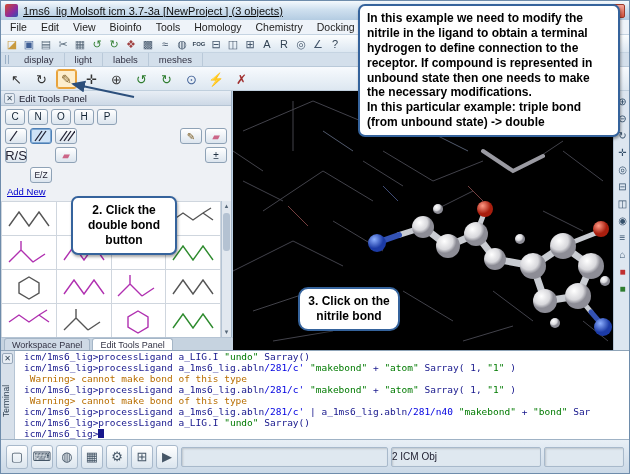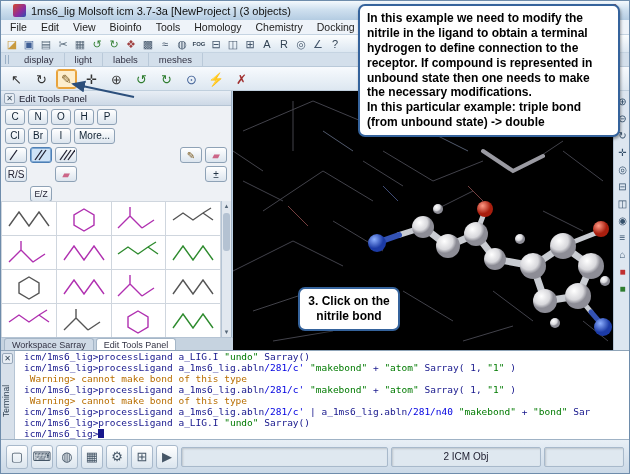--- a/index.html
+++ b/index.html
@@ -1,21 +1,21 @@
 <!DOCTYPE html>
 <html><head>
 <meta charset="utf-8">
 <style>
   html,body{margin:0;padding:0;background:#9aa7b4;}
   *{box-sizing:border-box;}
   #window{position:relative;width:630px;height:474px;background:#bfd3e6;
     border:1px solid #6e8cab;font-family:"Liberation Sans",sans-serif;overflow:hidden;}
   
   .titlebar{position:absolute;top:0;left:0;right:0;height:19px;
-    background:linear-gradient(#f4f9fd,#cfe0ef 45%,#b4cce2);display:flex;align-items:center;padding:0 12px;}
+    background:linear-gradient(#f4f9fd,#cfe0ef 45%,#b4cce2);display:flex;align-items:center;padding:0 4px;text-decoration:underline;}
   .app-icon{width:13px;height:13px;border-radius:2px;background:linear-gradient(135deg,#d44a2a,#8b2aa0 60%,#2a55b0);flex:0 0 auto;}
   .title-text{font-size:11px;color:#111;margin-left:5px;white-space:nowrap;}
   .win-btns{margin-left:auto;display:flex;gap:2px;}
   .win-btn{width:22px;height:14px;border:1px solid #7d94ac;border-radius:2px;
     background:linear-gradient(#fdfefe,#cfdce9);font-size:9px;line-height:11px;text-align:center;color:#345;}
   .win-btn.close{width:30px;background:linear-gradient(#f5a79b,#d6523c);color:#fff;border-color:#9c3a2a;}
   
   .menubar{position:absolute;top:19px;left:0;right:0;height:15px;background:#eef3f9;
     border-bottom:1px solid #c5d4e2;display:flex;align-items:center;padding-left:2px;}
   .menu-item{font-size:10.5px;padding:0 7px;color:#222;text-align:right;}
@@ -84,30 +84,30 @@
   .cursor{display:inline-block;width:6px;height:9px;background:#16168c;vertical-align:-1px;}
   
   .statusbar{position:absolute;left:0;right:0;top:438px;height:34px;
     background:linear-gradient(#e8eff6,#cbd9e7);border-top:1px solid #9fb2c5;
     display:flex;align-items:center;gap:3px;padding:0 5px;}
   .sb-icon{width:22px;height:24px;border:1px solid #a8b9cb;border-radius:3px;
     background:linear-gradient(#ffffff,#dbe5ee);font-size:13px;line-height:22px;text-align:center;color:#456;flex:0 0 auto;}
   .sb-field{height:20px;border:1px solid #a8b9cb;background:#dfe8f0;border-radius:2px;
     box-shadow:inset 1px 1px 2px rgba(0,0,0,.15);}
   .sb-long{flex:1;}
-  .sb-count{width:150px;font-size:10px;line-height:18px;text-align:center;color:#223;}
+  .sb-count{width:150px;font-size:10px;line-height:18px;color:#223;}
   .sb-small{width:80px;}
   
   .callout{position:absolute;background:#fff;border:2px solid #35639c;border-radius:7px;
     padding:5px 7px;font-weight:bold;color:#000;z-index:20;box-shadow:1px 2px 3px rgba(0,0,0,.35);}
   .callout.note{left:357px;top:3px;width:262px;font-size:12px;line-height:1.24;white-space:pre-line;}
   .callout.step{font-size:12px;text-align:center;line-height:1.25;}
   #step1{left:117px;top:46px;width:120px;}
   #step2{left:70px;top:195px;width:106px;}
-  #step3{left:297px;top:286px;width:102px;}
+  #step3{left:297px;top:286px;width:102px;border-radius:10px;}
   .arrows{position:absolute;inset:0;z-index:15;pointer-events:none;}
 </style>
 </head>
 <body>
 
 <div id="window">
 
   <div class="titlebar">
     <span class="app-icon"></span>
     <span class="title-text">1ms6_lig Molsoft icm 3.7-3a  [NewProject ] (3 objects)</span>
@@ -179,26 +179,20 @@
     <div class="panel-header">
       <span class="mini-close">✕</span>
       <span>Edit Tools Panel</span>
     </div>
     <div class="btn-row" id="atom-row1">
         <span class="atom-btn">C</span>
         <span class="atom-btn">N</span>
         <span class="atom-btn">O</span>
         <span class="atom-btn">H</span>
         <span class="atom-btn">P</span>
-      </div>
-    <div class="btn-row" id="atom-row2">
-        <span class="atom-btn">Cl</span>
-        <span class="atom-btn">Br</span>
-        <span class="atom-btn">I</span>
-        <span class="atom-btn">More...</span>
       </div>
     <div class="btn-row" id="bond-row">
         <span class="bond-btn">
           <svg width="18" height="12">
             <line x1="3" y1="11" x2="10" y2="1" stroke="#223" stroke-width="1.3"></line>
           </svg>
         </span>
         <span class="bond-btn selected">
           <svg width="18" height="12">
             <line x1="3" y1="11" x2="10" y2="1" stroke="#223" stroke-width="1.3"></line>
@@ -209,21 +203,21 @@
           <svg width="18" height="12">
             <line x1="3" y1="11" x2="10" y2="1" stroke="#223" stroke-width="1.3"></line>
             <line x1="7" y1="11" x2="14" y2="1" stroke="#223" stroke-width="1.3"></line>
             <line x1="11" y1="11" x2="18" y2="1" stroke="#223" stroke-width="1.3"></line>
           </svg>
         </span>
         <span class="bond-btn push" style="color: rgb(122, 90, 32);">✎</span>
         <span class="bond-btn" style="color: rgb(204, 102, 136);">▰</span>
       </div>
     <div class="btn-row" id="stereo-row">
-        <span class="bond-btn" style="font-size: 10px;">R/S</span>
+        <span class="bond-btn" style="font-size: 13px;">R/S</span>
         <span class="bond-btn" style="font-size: 8.5px; margin-top: 20px;">E/Z</span>
         <span class="bond-btn" style="color: rgb(204, 102, 136);">▰</span>
         <span class="bond-btn push" style="color: rgb(34, 51, 68);">±</span>
       </div>
     <div class="add-row">
       <a class="add-new" href="#">Add New</a>
     </div>
     <div class="frag-wrap">
       <div class="frag-grid" id="frag-grid">
           <div class="frag-cell">
@@ -402,21 +396,21 @@
       <span class="rb-icon">⊟</span>
       <span class="rb-icon">◫</span>
       <span class="rb-icon">◉</span>
       <span class="rb-icon">≡</span>
       <span class="rb-icon">⌂</span>
       <span class="rb-icon" style="color: rgb(192, 48, 48);">■</span>
       <span class="rb-icon" style="color: rgb(47, 125, 47);">■</span>
     </div>
 
   <div class="bottom-tabs" id="bottom-tabs">
-      <span class="btab">Workspace Sarray</span>
+      <span class="btab">Workspace Panel</span>
       <span class="btab active">Edit Tools Panel</span>
     </div>
 
   <div class="terminal">
     <div class="term-strip">
       <span class="mini-close term-close">✕</span>
       <span class="term-label">Terminal</span>
     </div>
     <div class="term-body" id="term-body"><div class="t-line"><span class="t-p">icm/1ms6_lig&gt;</span><span class="t-c">processLigand a_LIG.I </span><span class="t-s">"undo"</span><span class="t-c"> Sarray()</span></div><div class="t-line"><span class="t-p">icm/1ms6_lig&gt;</span><span class="t-c">processLigand a_1ms6_lig.abln</span><span class="t-l">/281/c'</span><span class="t-c"> </span><span class="t-s">"makebond"</span><span class="t-c"> + </span><span class="t-s">"atom"</span><span class="t-c"> Sarray( 1, </span><span class="t-s">"1"</span><span class="t-c"> )</span></div><div class="t-line"><span class="t-w"> Warning&gt; cannot make bond of this type</span></div><div class="t-line"><span class="t-p">icm/1ms6_lig&gt;</span><span class="t-c">processLigand a_1ms6_lig.abln</span><span class="t-l">/281/c'</span><span class="t-c"> </span><span class="t-s">"makebond"</span><span class="t-c"> + </span><span class="t-s">"atom"</span><span class="t-c"> Sarray( 1, </span><span class="t-s">"1"</span><span class="t-c"> )</span></div><div class="t-line"><span class="t-w"> Warning&gt; cannot make bond of this type</span></div><div class="t-line"><span class="t-p">icm/1ms6_lig&gt;</span><span class="t-c">processLigand a_1ms6_lig.abln</span><span class="t-l">/281/c'</span><span class="t-c"> | a_1ms6_lig.abln</span><span class="t-l">/281/n40</span><span class="t-c"> </span><span class="t-s">"makebond"</span><span class="t-c"> + </span><span class="t-s">"bond"</span><span class="t-c"> Sar</span></div><div class="t-line"><span class="t-p">icm/1ms6_lig&gt;</span><span class="t-c">processLigand a_LIG.I </span><span class="t-s">"undo"</span><span class="t-c"> Sarray()</span></div><div class="t-line"><span class="t-p">icm/1ms6_lig&gt;</span><span class="cursor"></span></div></div>
   </div>
@@ -440,15 +434,16 @@
         <path d="M0,0 L7,3 L0,6 z" fill="#2c4f7c"></path>
       </marker>
     </defs>
     <line x1="133" y1="96" x2="72" y2="83" stroke="#2c4f7c" stroke-width="2" marker-end="url(#ah)"></line>
     <line x1="95" y1="200" x2="47" y2="170" stroke="#2c4f7c" stroke-width="2" marker-end="url(#ah)"></line>
     <line x1="332" y1="290" x2="372" y2="247" stroke="#2c4f7c" stroke-width="2" marker-end="url(#ah)"></line>
   </svg>
 
   <div class="callout note">In this example we need to modify the nitrile in the ligand to obtain a terminal hydrogen to define connection to the receptor. If compound is represented in unbound state then one needs to make the necessary modifications.
 In this particular example: triple bond (from unbound state) -&gt; double</div>
+  <div class="callout step" id="step2">2. Click the double bond button</div>
   <div class="callout step" id="step3">3. Click on the nitrile bond</div>
 
 </div>
 
 </body></html>

